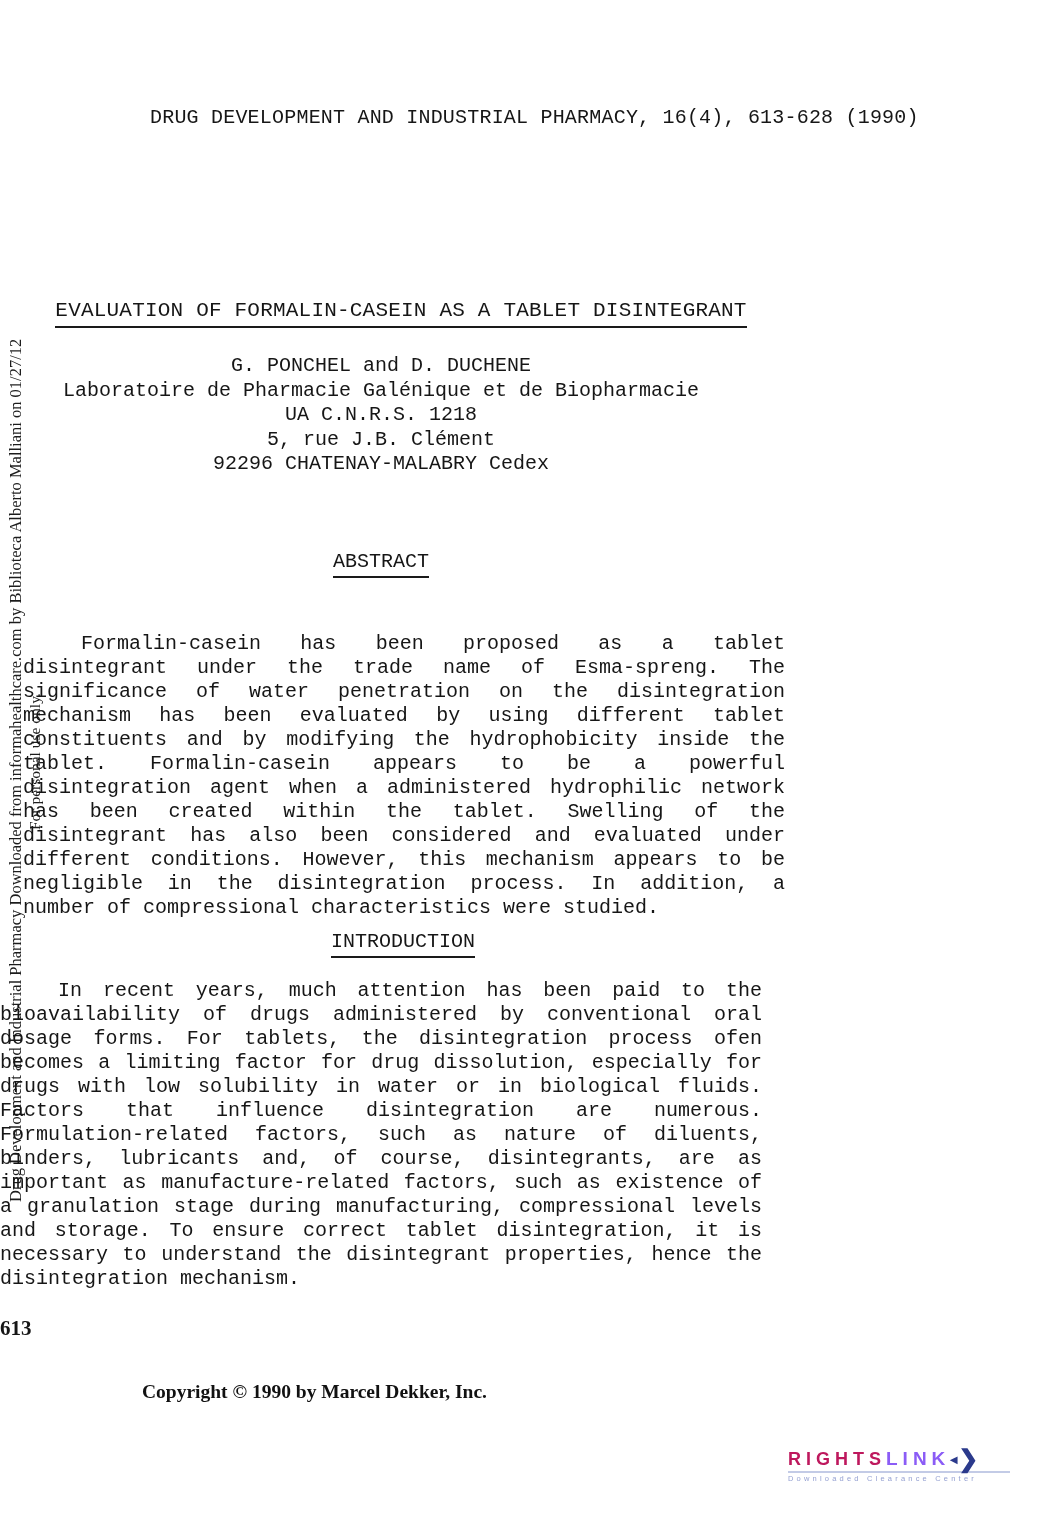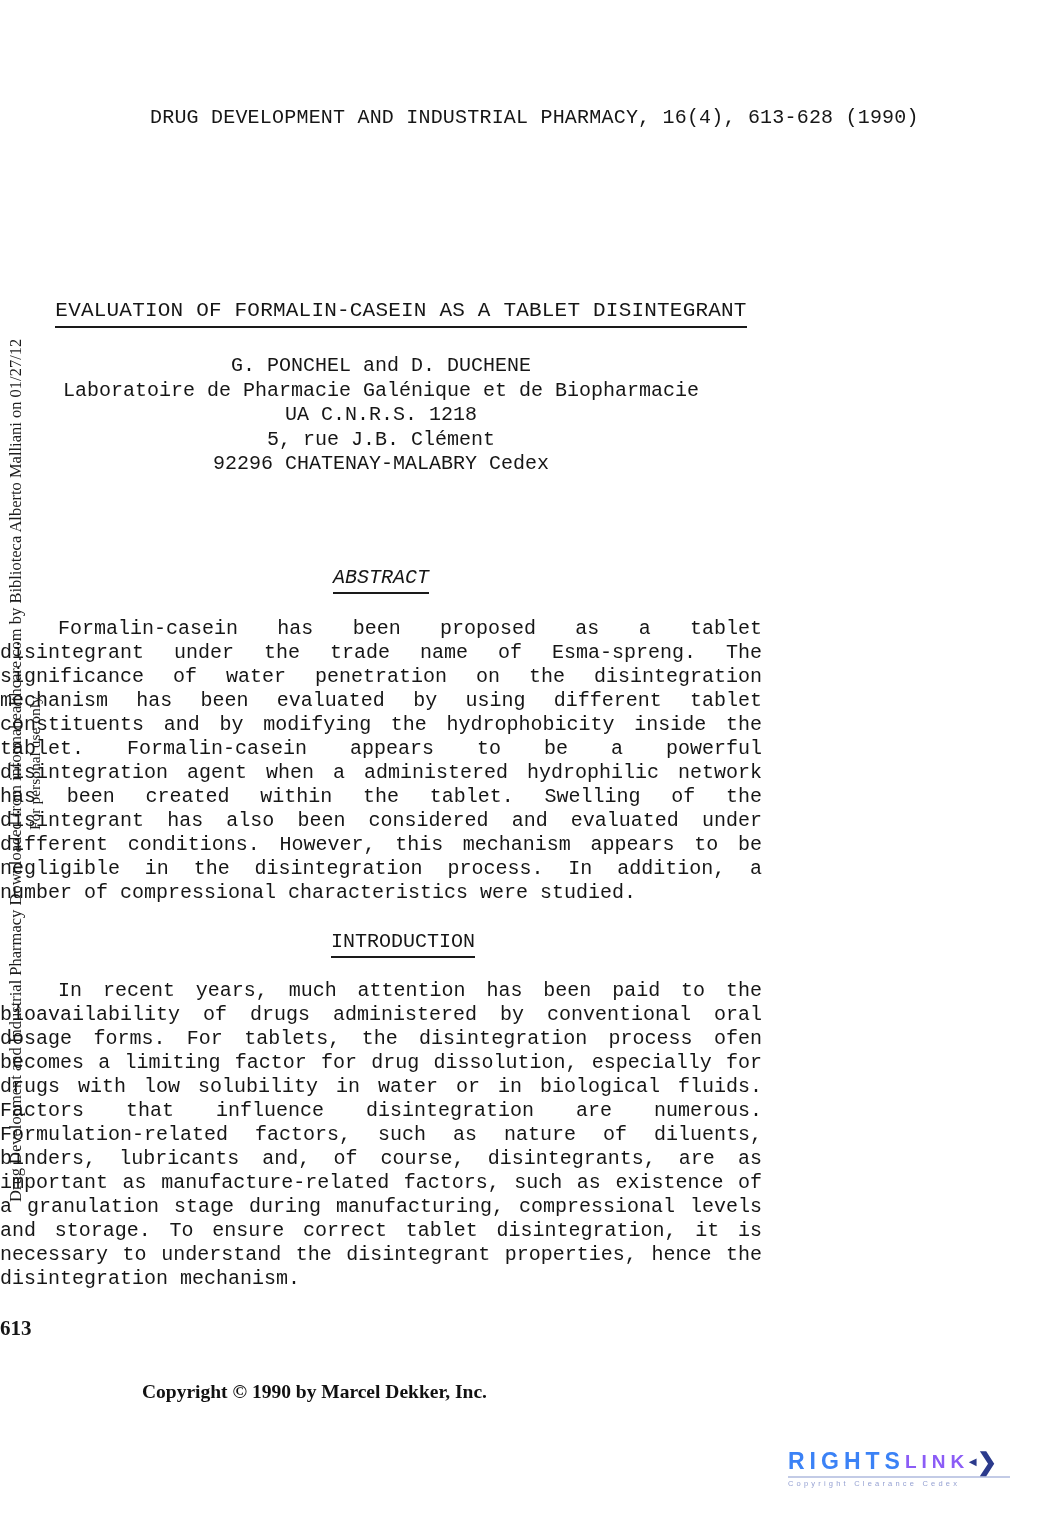--- a/index.html
+++ b/index.html
@@ -47,31 +47,31 @@
 
   .authors-block {
     position: absolute; top: 354px; width: 762px;
     text-align: center;
     font-size: 20px;
     line-height: 24.5px;
     white-space: nowrap;
   }
 
   .section-head-wrap { position: absolute; width: 762px; text-align: center; }
-  .section-head-wrap.abstract-h { top: 566px; font-style: italic; }
+  .section-head-wrap.abstract-h { top: 550px; }
   .section-head-wrap.intro-h    { top: 930px; padding-left: 44px; }
   .section-heading {
     display: inline-block;
     font-size: 20px;
     border-bottom: 2px solid #1a1a1a;
     padding-bottom: 3px;
   }
 
   .para { position: absolute; width: 762px; font-size: 20px; }
-  .para.abstract-p { top: 617px; }
+  .para.abstract-p { top: 632px; margin-left: 23px; }
   .para.intro-p    { top: 979px; }
   .jline {
     height: 24px;
     line-height: 24px;
     text-align: justify;
     text-align-last: justify;
     white-space: nowrap;
   }
   .jline.first { text-indent: 58px; }
   .jline.last  { text-align-last: left; }
@@ -97,21 +97,21 @@
     position: absolute; left: 788px; top: 1448px;
     width: 234px;
     cursor: pointer;
   }
   .rl-wordmark {
     display: flex; align-items: center;
     font-family: "Liberation Sans", sans-serif;
     font-weight: 700;
     white-space: nowrap;
   }
-  .rl-rights { color: #3b82f6; font-size: 23px; letter-spacing: 5px; }
+  .rl-rights { color: #be185d; font-size: 18px; letter-spacing: 5px; }
   .rl-link   { color: #8b5cf6; font-size: 19px; letter-spacing: 5px; }
   .rl-arrow-small { color: #2b3a8c; font-size: 13px; margin-left: -3px; }
   .rl-arrow-big   { color: #2b3a8c; font-size: 24px; font-weight: 700; margin-left: -2px; line-height: 20px; }
   .rl-rule { height: 2px; background: #c3cbe6; margin-top: 1px; width: 222px; }
   .rl-tagline {
     margin-top: 1px;
     font-family: "Liberation Sans", sans-serif;
     font-size: 7.5px;
     letter-spacing: 3.2px;
     color: #95a1d2;
@@ -181,16 +181,16 @@
   <div class="copyright-line">Copyright © 1990 by Marcel Dekker, Inc.</div>
 
   <div class="rightslink">
     <div class="rl-wordmark">
       <span class="rl-rights">RIGHTS</span>
       <span class="rl-link">LINK</span>
       <span class="rl-arrow-small">◄</span>
       <span class="rl-arrow-big">❯</span>
     </div>
     <div class="rl-rule"></div>
-    <div class="rl-tagline">Copyright Clearance Cedex</div>
+    <div class="rl-tagline">Downloaded Clearance Center</div>
   </div>
 
 </div>
 
 </body></html>

